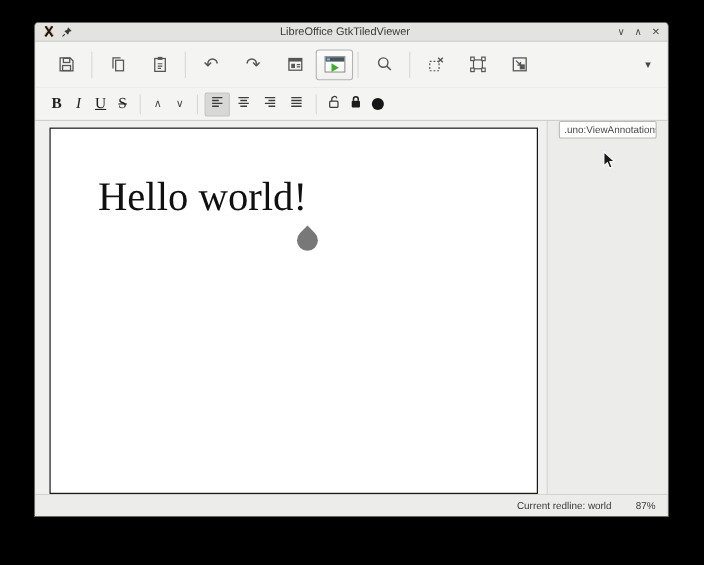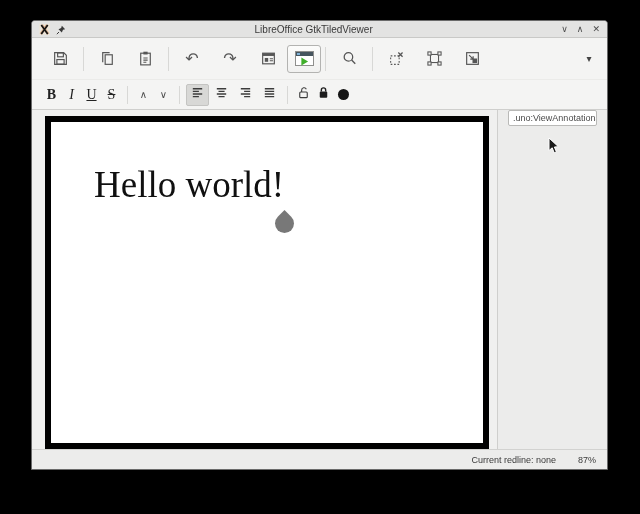--- a/index.html
+++ b/index.html
@@ -67,21 +67,21 @@
   .fbtn.align  { width: 23px; }
   .fbtn.selected { background: #d8d8d6; border: 1px solid #c4c4c2; }
   .sep2 { width: 1px; height: 18px; background: #d8d8d6; margin: 0 5px; flex: 0 0 1px; }
   .dot { width: 11px; height: 11px; border-radius: 50%; background: #151515; display: block; }
 
   
   .content { flex: 1; display: flex; border-top: 1px solid #cfcfcd; background: #efefee; min-height: 0; }
   .doc-area { width: 466px; flex: 0 0 466px; position: relative; border-right: 1px solid #cfcfcd; background: #f0f0ef; }
   .page {
     position: absolute; left: 13px; top: 6px; width: 444px; height: 333px;
-    background: #fff; border: 6px solid #000000;
+    background: #fff; border: 1px solid #000000;
   }
   .hello {
     position: absolute; left: 43px; top: 44px;
     font-family: "Liberation Serif", serif; font-size: 37px; line-height: 1; color: #101010;
     white-space: nowrap;
   }
   .drop-handle {
     position: absolute; left: 224px; top: 92px; width: 19px; height: 19px;
     background: #787878; border-radius: 0 50% 50% 50%; transform: rotate(45deg);
   }
@@ -318,18 +318,18 @@
         <div class="cmd-entry">.uno:ViewAnnotations</div>
         <span class="mouse-cursor">
           <svg width="12" height="18" viewBox="0 0 12 18">
             <polygon points="1,1 1,13.5 4.2,10.8 6.2,15.8 8.4,14.9 6.4,10 10.4,9.7" fill="#1a1a1a" stroke="#ffffff" stroke-width="1"></polygon>
           </svg>
         </span>
       </div>
     </div>
 
     <div class="statusbar">
-      <span>Current redline: none</span>
+      <span>Current redline: world</span>
       <span>87%</span>
     </div>
 
   </div>
 </div>
 
 </body></html>

